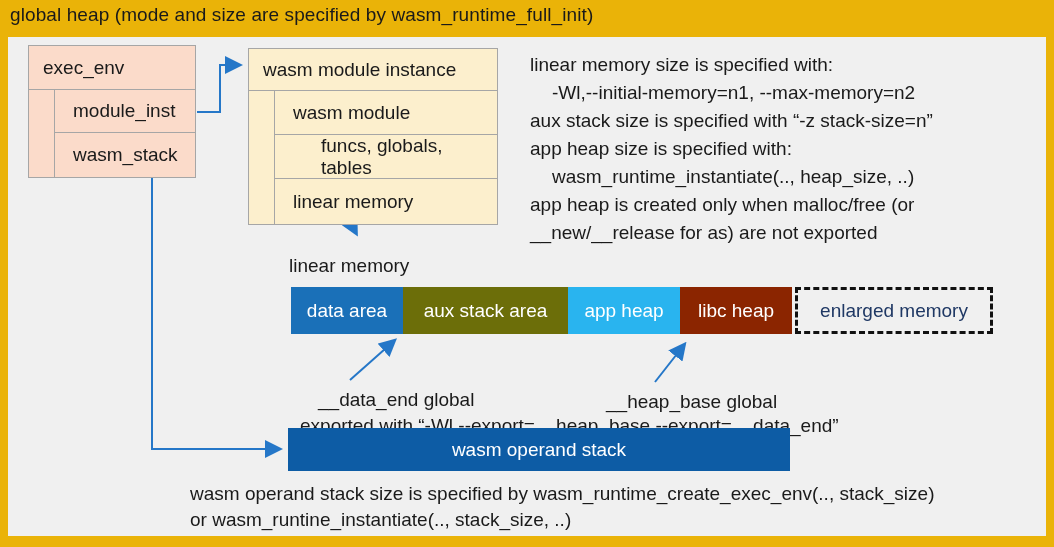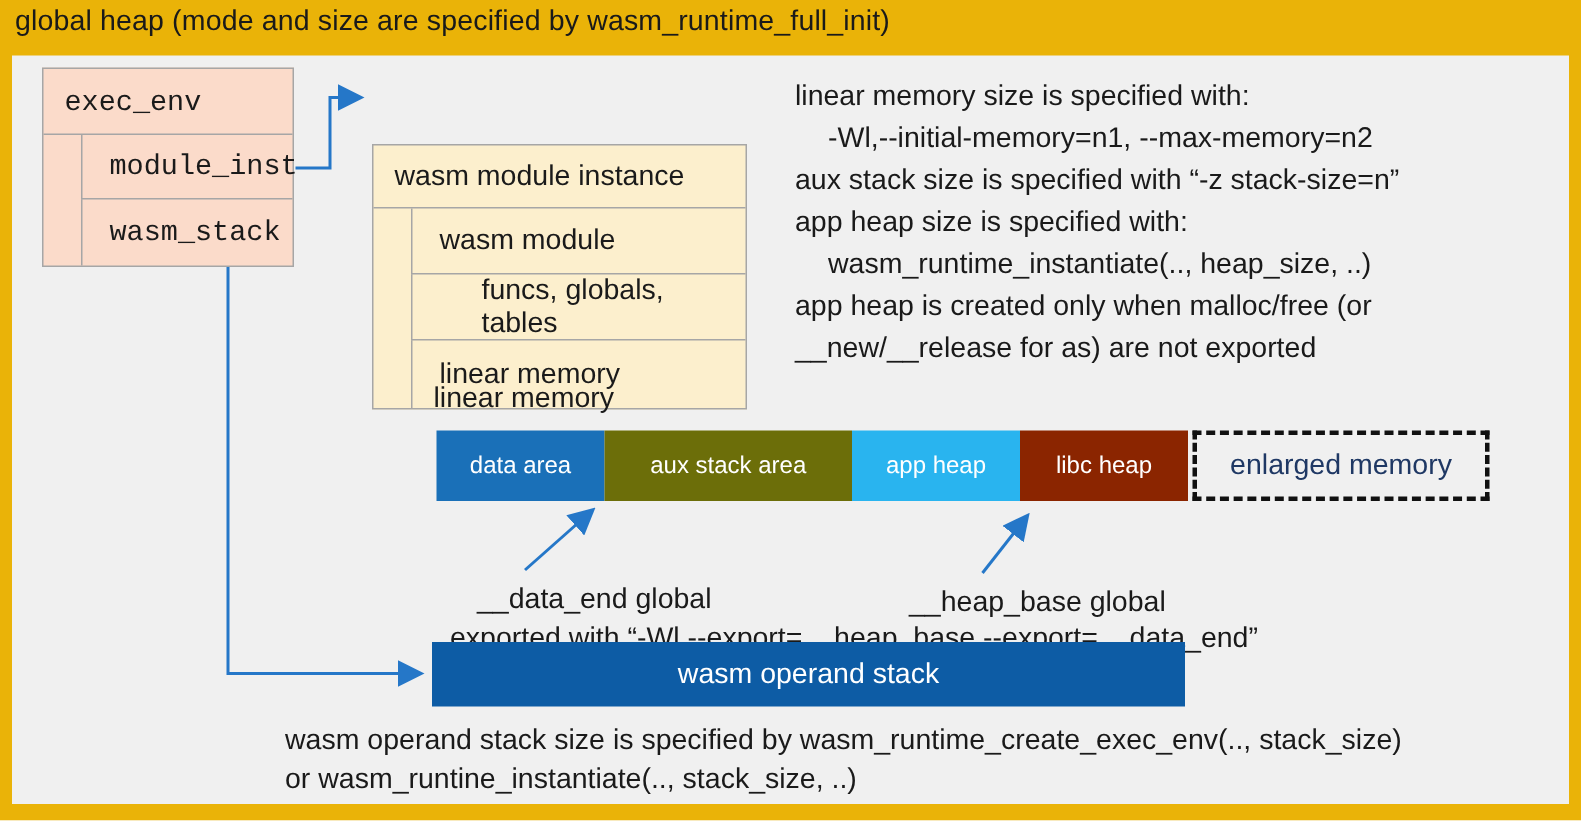--- a/index.html
+++ b/index.html
@@ -6,26 +6,26 @@
   body{font-family:"Liberation Sans","DejaVu Sans",sans-serif;color:#1a1a1a;}
   .stage{position:relative;width:1054px;height:547px;background:#eab308;overflow:hidden;}
   .title{position:absolute;left:10px;top:4px;font-size:19px;letter-spacing:.1px;}
   .panel{position:absolute;left:8px;top:37px;width:1038px;height:499px;background:var(--panel,#f0f0f0);}
   
   .nbox{position:absolute;border:1px solid var(--border,#a6a6a6);box-sizing:border-box;font-size:19px;}
   .nbox .hdr{display:flex;align-items:center;padding-left:14px;box-sizing:border-box;border-bottom:1px solid var(--border,#a6a6a6);}
   .nbox .row{display:flex;align-items:center;margin-left:25px;padding-left:18px;box-sizing:border-box;border-left:1px solid var(--border,#a6a6a6);border-bottom:1px solid var(--border,#a6a6a6);}
   .nbox .row.last{border-bottom:none;}
   .pink{background:var(--pink,#fbdbca);}
-  .cream{background:var(--cream,#fcefcd);margin-top:48px;}
+  .cream{background:var(--cream,#fcefcd);}
   .notes{position:absolute;left:522px;top:14px;width:505px;font-size:19px;line-height:28px;}
   .notes .indent{padding-left:22px;}
   .lm-label{position:absolute;left:281px;top:218px;font-size:19px;}
   .membar{position:absolute;left:283px;top:250px;height:47px;display:flex;}
-  .seg{height:47px;display:flex;align-items:center;justify-content:center;color:#fff;font-size:16px;box-sizing:border-box;text-align:right;}
+  .seg{height:47px;display:flex;align-items:center;justify-content:center;color:#fff;font-size:19px;box-sizing:border-box;text-align:right;}
   .enlarged{position:absolute;left:787px;top:250px;width:198px;height:47px;border:3px dashed #111;box-sizing:border-box;display:flex;align-items:center;justify-content:center;color:var(--navy,#1f3864);font-size:19px;}
   .glabel{position:absolute;font-size:19px;}
   .exportline{position:absolute;left:292px;top:350px;font-size:19px;}
   .opstack{position:absolute;left:280px;top:391px;width:502px;height:43px;background:var(--operand,#0d5ca5);color:#fff;display:flex;align-items:center;justify-content:center;font-size:19px;}
   .footer{position:absolute;left:182px;top:444px;font-size:19px;line-height:26px;}
   svg.wires{position:absolute;left:0;top:0;width:1038px;height:499px;pointer-events:none;}
 </style>
 </head>
 <body>
 
@@ -40,21 +40,21 @@
           <path d="M0,0 L9,4.5 L0,9 z" fill="#2577c8"></path>
         </marker>
       </defs>
       <path d="M189,75 H212 V28 H231" fill="none" stroke="#2577c8" stroke-width="2" marker-end="url(#ah)"></path>
       <path d="M339,179 L348,196" fill="none" stroke="#2577c8" stroke-width="2" marker-end="url(#ah)"></path>
       <path d="M144,141 V412 H271" fill="none" stroke="#2577c8" stroke-width="2" marker-end="url(#ah)"></path>
       <path d="M342,343 L386,304" fill="none" stroke="#2577c8" stroke-width="2" marker-end="url(#ah)"></path>
       <path d="M647,345 L676,308" fill="none" stroke="#2577c8" stroke-width="2" marker-end="url(#ah)"></path>
     </svg>
 
-    <div class="nbox pink" style="left:20px;top:8px;width:168px;height:133px;font-family:Liberation Mono, monospace;">
+    <div class="nbox pink" style="left:20px;top:8px;width:168px;height:133px;">
       <div class="hdr" style="height:44px;">exec_env</div>
       <div class="row" style="height:43px;">module_inst</div>
       <div class="row last" style="height:44px;">wasm_stack</div>
     </div>
 
     <div class="nbox cream" style="left:240px;top:11px;width:250px;height:177px;">
       <div class="hdr" style="height:42px;">wasm module instance</div>
       <div class="row" style="height:44px;">wasm module</div>
       <div class="row" style="height:44px;padding-left:46px;">funcs, globals, tables</div>
       <div class="row last" style="height:45px;">linear memory</div>

